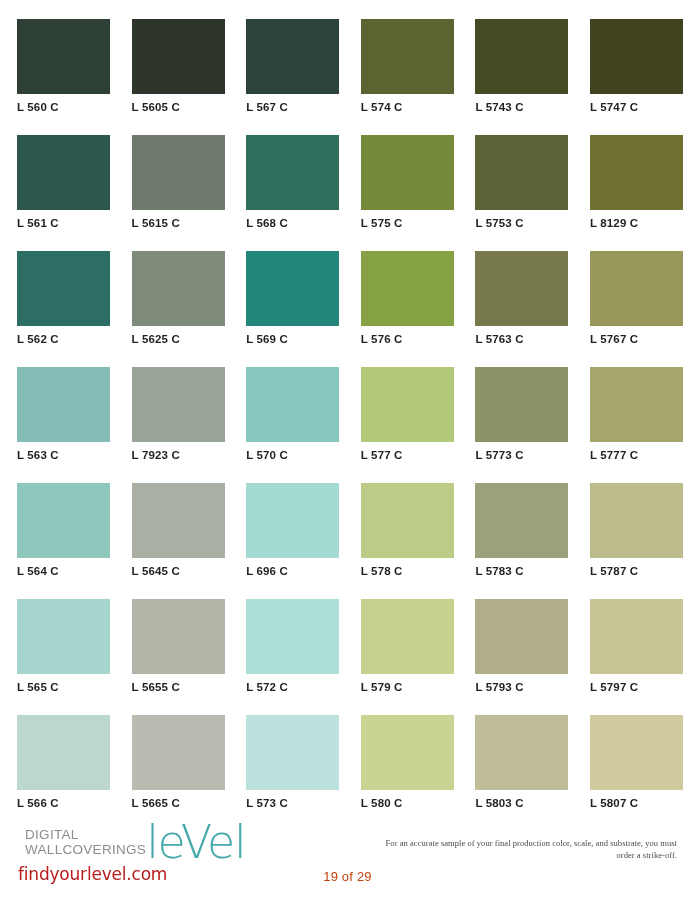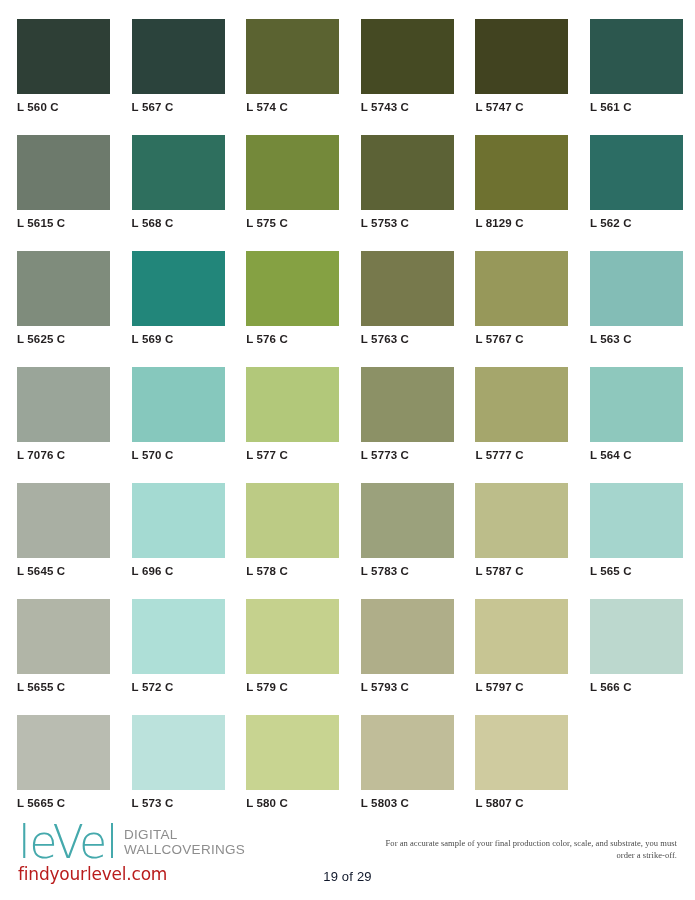--- a/index.html
+++ b/index.html
@@ -107,21 +107,21 @@
   }
 
   #page-number {
     position: absolute;
     left: 0;
     top: 54px;
     width: 695px;
     text-align: center;
     font-family: "Liberation Sans", sans-serif;
     font-size: 13px;
-    color: #0f172a;
+    color: #c2410c;
     letter-spacing: 0.2px;
   }
 
   #disclaimer {
     position: absolute;
     right: 18px;
     top: 23px;
     width: 300px;
     text-align: right;
     font-family: Liberation Serif, serif;
@@ -135,20 +135,24 @@
 <body>
 
 <div id="page">
 
   <div id="swatch-grid">
       <div class="swatch-cell">
         <div class="swatch-chip" style="background: rgb(46, 63, 54);"></div>
         <div class="swatch-label">L 560 C</div>
       </div>
       <div class="swatch-cell">
+        <div class="swatch-chip" style="background: rgb(46, 54, 43);"></div>
+        <div class="swatch-label">L 5605 C</div>
+      </div>
+      <div class="swatch-cell">
         <div class="swatch-chip" style="background: rgb(43, 67, 60);"></div>
         <div class="swatch-label">L 567 C</div>
       </div>
       <div class="swatch-cell">
         <div class="swatch-chip" style="background: rgb(91, 99, 49);"></div>
         <div class="swatch-label">L 574 C</div>
       </div>
       <div class="swatch-cell">
         <div class="swatch-chip" style="background: rgb(69, 74, 35);"></div>
         <div class="swatch-label">L 5743 C</div>
@@ -204,21 +208,21 @@
       <div class="swatch-cell">
         <div class="swatch-chip" style="background: rgb(151, 152, 90);"></div>
         <div class="swatch-label">L 5767 C</div>
       </div>
       <div class="swatch-cell">
         <div class="swatch-chip" style="background: rgb(131, 189, 182);"></div>
         <div class="swatch-label">L 563 C</div>
       </div>
       <div class="swatch-cell">
         <div class="swatch-chip" style="background: rgb(154, 165, 153);"></div>
-        <div class="swatch-label">L 7076 C</div>
+        <div class="swatch-label">L 7923 C</div>
       </div>
       <div class="swatch-cell">
         <div class="swatch-chip" style="background: rgb(134, 200, 189);"></div>
         <div class="swatch-label">L 570 C</div>
       </div>
       <div class="swatch-cell">
         <div class="swatch-chip" style="background: rgb(178, 200, 122);"></div>
         <div class="swatch-label">L 577 C</div>
       </div>
       <div class="swatch-cell">
@@ -300,22 +304,22 @@
       <div class="swatch-cell">
         <div class="swatch-chip" style="background: rgb(207, 203, 159);"></div>
         <div class="swatch-label">L 5807 C</div>
       </div>
     </div>
 
   <div id="footer">
 
     <div id="brand-block">
       <div id="logo-row">
+        <span id="logo-tagline"><span>DIGITAL</span><br><span>WALLCOVERINGS</span></span>
         <span id="logo-wordmark">leVel</span>
-        <span id="logo-tagline"><span>DIGITAL</span><br><span>WALLCOVERINGS</span></span>
       </div>
       <div id="brand-url">findyourlevel.com</div>
     </div>
 
     <div id="page-number">19 of 29</div>
 
     <div id="disclaimer">For an accurate sample of your final production color, scale, and substrate, you must order a strike-off.</div>
 
   </div>
 </div>

